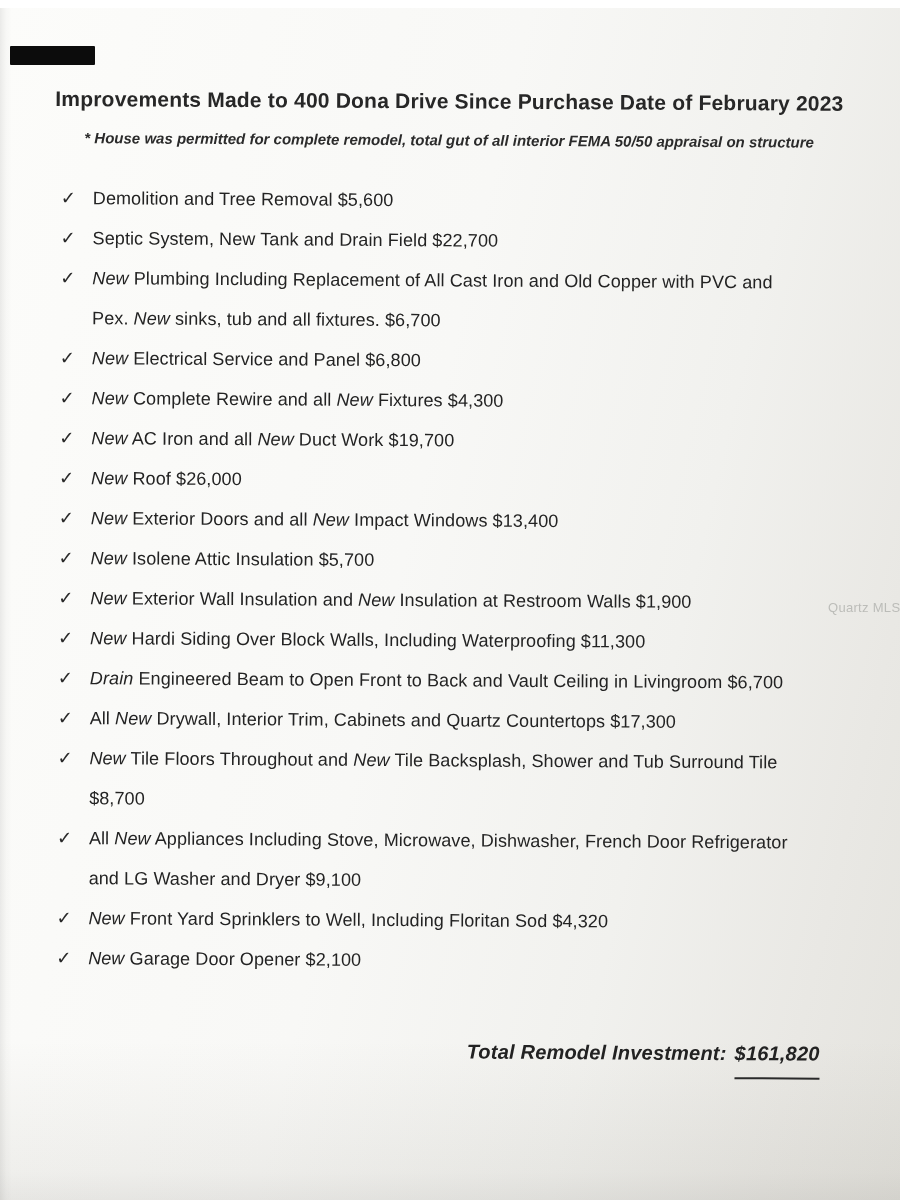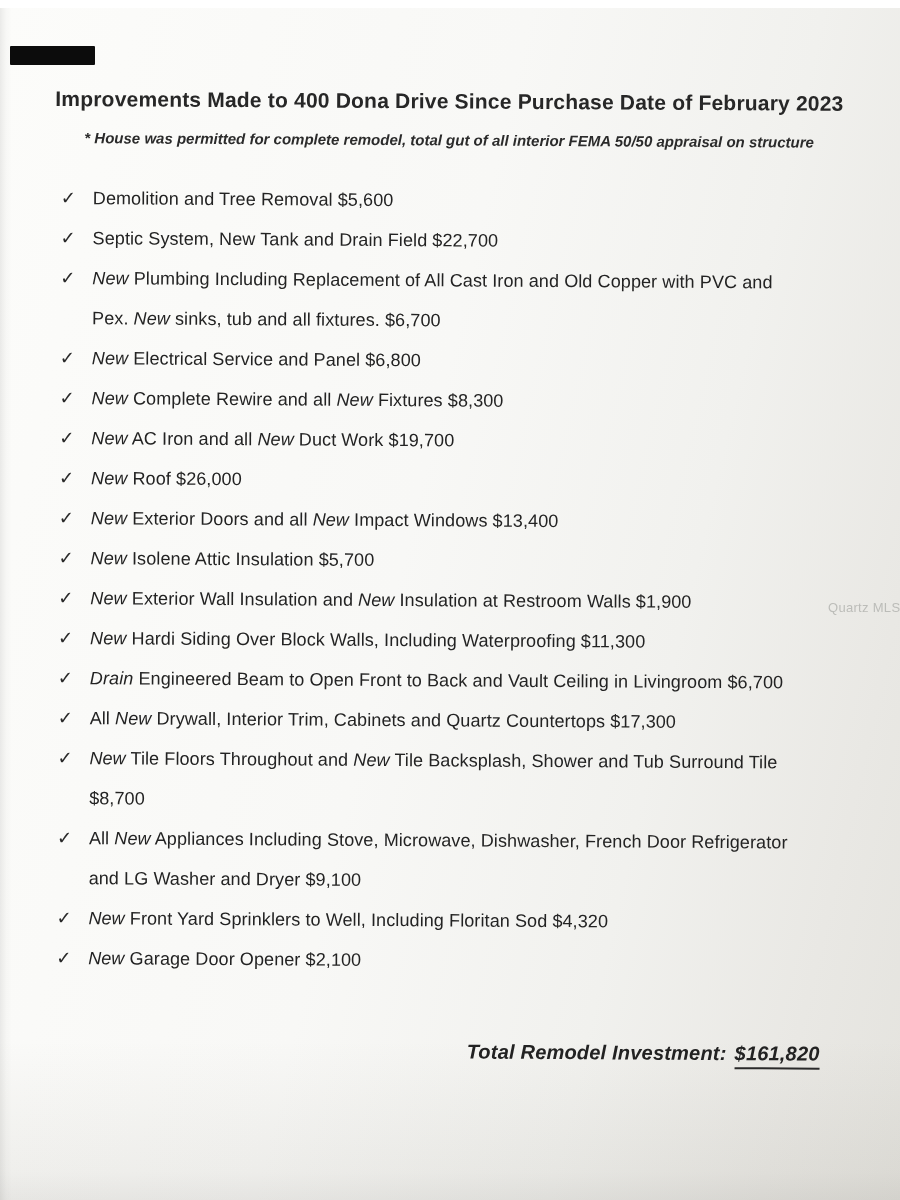--- a/index.html
+++ b/index.html
@@ -85,21 +85,21 @@
     padding-right: 34px;
     font-size: 20px;
     font-weight: 700;
     font-style: italic;
     color: #222222;
     letter-spacing: 0.2px;
   }
   .total-value {
     margin-left: 8px;
     border-bottom: 2.5px solid #2a2a2a;
-    padding-bottom: 3px;
+    padding-bottom: 13px;
   }
   .watermark {
     position: absolute;
     left: 828px;
     top: 592px;
     font-size: 13px;
     color: rgba(150, 152, 148, 0.55);
     letter-spacing: 0.3px;
     white-space: nowrap;
   }
@@ -128,21 +128,21 @@
         <div class="item">
           <span class="check">✓</span>
           <span class="item-text"><em>New</em><span> Plumbing Including Replacement of All Cast Iron and Old Copper with PVC and Pex. </span><em>New</em><span> sinks, tub and all fixtures. $6,700</span></span>
         </div>
         <div class="item">
           <span class="check">✓</span>
           <span class="item-text"><em>New</em><span> Electrical Service and Panel $6,800</span></span>
         </div>
         <div class="item">
           <span class="check">✓</span>
-          <span class="item-text"><em>New</em><span> Complete Rewire and all </span><em>New</em><span> Fixtures $8,300</span></span>
+          <span class="item-text"><em>New</em><span> Complete Rewire and all </span><em>New</em><span> Fixtures $4,300</span></span>
         </div>
         <div class="item">
           <span class="check">✓</span>
           <span class="item-text"><em>New</em><span> AC Iron and all </span><em>New</em><span> Duct Work $19,700</span></span>
         </div>
         <div class="item">
           <span class="check">✓</span>
           <span class="item-text"><em>New</em><span> Roof $26,000</span></span>
         </div>
         <div class="item">

